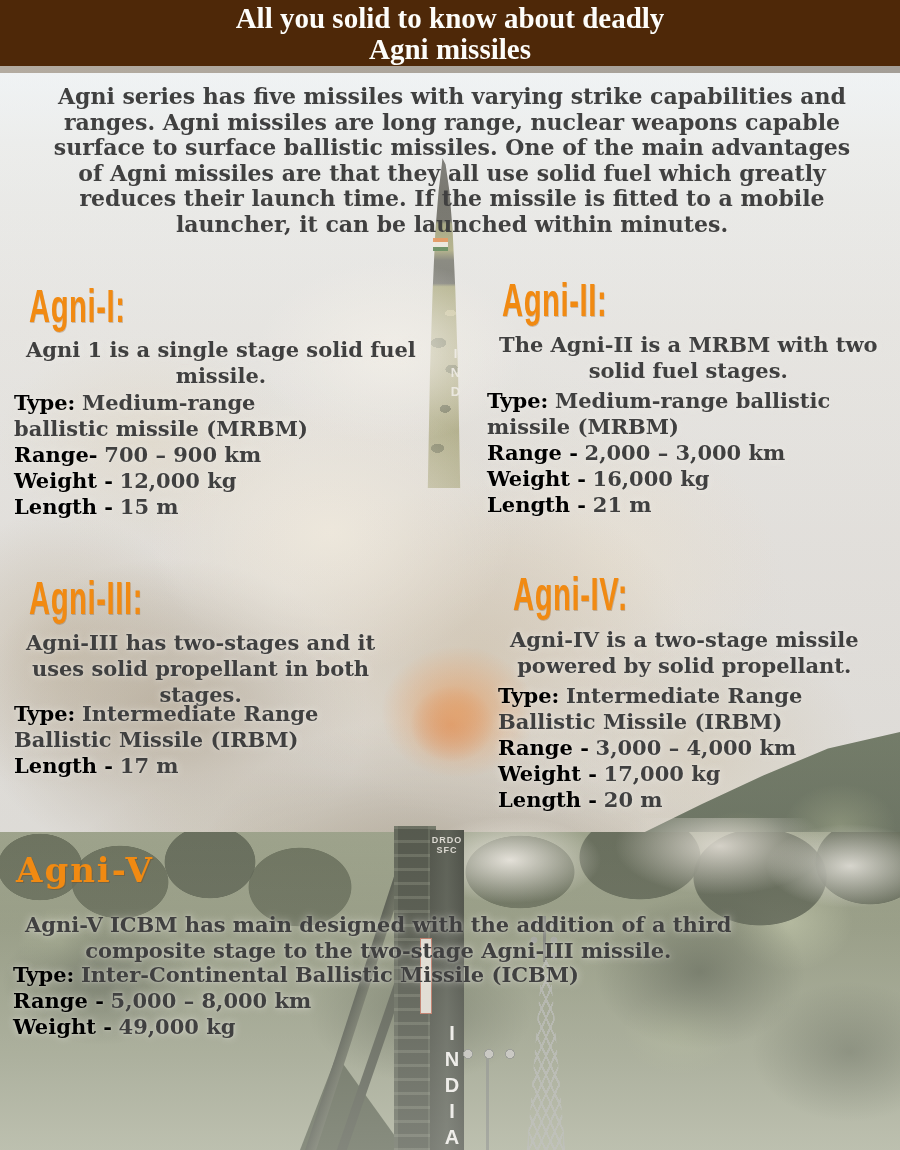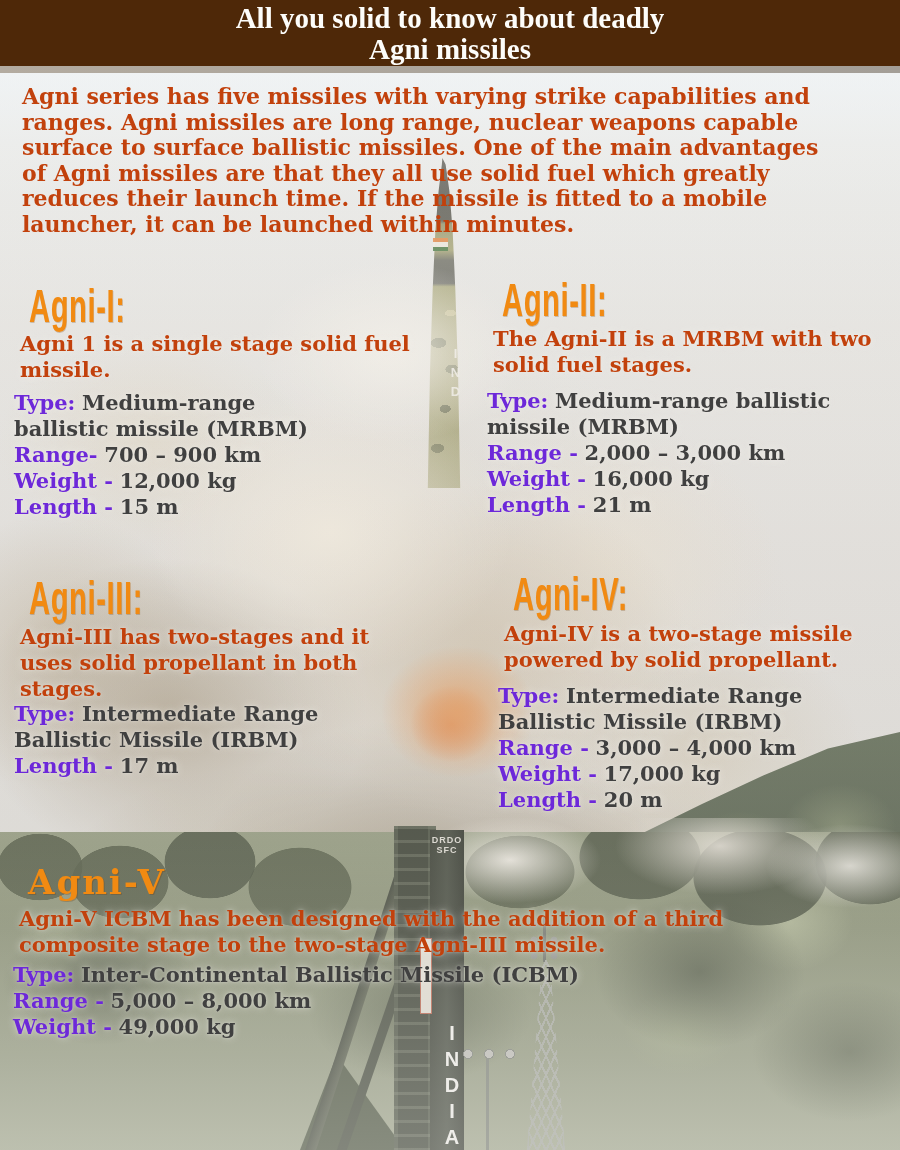--- a/index.html
+++ b/index.html
@@ -109,36 +109,36 @@
         rgba(235,234,230,.15) 45%, rgba(230,230,224,.28) 78%, rgba(233,234,229,.45) 100%);}
 
   
   .header{position:absolute;left:0;top:0;width:900px;height:66px;background:#4e2808;
      text-align:center;color:#fdfdfa;font-family:"Liberation Serif",serif;font-weight:bold;
      font-size:29px;line-height:31px;padding-top:3px;}
   .gray-rule{position:absolute;left:0;top:66px;width:900px;height:7px;
      background:linear-gradient(90deg,#b3aba0,#a39e97);}
 
   
-  .slab{font-weight:bold;color:#c2410c;}
+  .slab{font-weight:bold;color:#404040;text-align:center;}
   .intro{position:absolute;left:22px;top:84px;width:860px;margin:0;
      font-size:22px;line-height:25.5px;white-space:pre-line;}
   .msec{position:absolute;}
   .mhead{position:absolute;left:0;top:0;margin:16px;}
   .cond{display:inline-block;font-family:"Liberation Sans",sans-serif;font-weight:700;font-size:47px;
      line-height:47px;transform:scaleX(0.62);transform-origin:0 0;letter-spacing:1px;color:#f18a12;
      white-space:nowrap;text-shadow:1px 1px 0 rgba(110,55,0,.25);}
-  .mhead-serif{position:absolute;left:0;top:0;margin:16px;font-family:"DejaVu Serif",serif;font-weight:bold;
+  .mhead-serif{position:absolute;left:0;top:0;margin:4px;font-family:"DejaVu Serif",serif;font-weight:bold;
      font-size:34px;line-height:36px;color:#f18a12;letter-spacing:2px;text-shadow:1px 1px 0 rgba(110,55,0,.25);}
-  .mdesc{position:absolute;left:1px;margin:6px;font-size:21px;line-height:26px;white-space:pre-line;
+  .mdesc{position:absolute;left:1px;margin:12px;font-size:21px;line-height:26px;white-space:pre-line;
      text-shadow:0 0 8px rgba(245,243,238,.6),0 0 3px rgba(245,243,238,.4);}
   .specs{position:absolute;left:1px;}
   .spec{font-size:21px;line-height:26px;
      text-shadow:0 0 8px rgba(245,243,238,.6),0 0 3px rgba(245,243,238,.4);}
-  .slabel{color:#6d28d9;font-weight:bold;}
+  .slabel{color:#000000;font-weight:bold;}
   .svalue{color:#404040;font-weight:bold;white-space:pre-line;}
 
   .sec1{left:13px;top:266px;width:440px;}  .sec1 .mdesc{top:59px;}  .sec1 .specs{top:124px;}
   .sec2{left:486px;top:260px;width:404px;} .sec2 .mdesc{top:60px;}  .sec2 .specs{top:128px;}
   .sec3{left:13px;top:558px;width:440px;}  .sec3 .mdesc{top:60px;}  .sec3 .specs{top:143px;}
   .sec4{left:497px;top:554px;width:400px;} .sec4 .mdesc{top:61px;}  .sec4 .specs{top:129px;}
   .sec5{left:12px;top:848px;width:870px;}  .sec5 .mdesc{top:52px;}  .sec5 .specs{top:114px;}
 </style>
 </head>
 <body>
@@ -243,21 +243,21 @@
         <span class="svalue">3,000 – 4,000 km</span></div>
       <div class="spec"><span class="slabel">Weight -</span>
         <span class="svalue">17,000 kg</span></div>
       <div class="spec"><span class="slabel">Length -</span>
         <span class="svalue">20 m</span></div>
     </div>
   </section>
 
   <section class="msec sec5">
     <h2 class="mhead-serif">Agni-V</h2>
-    <p class="mdesc slab">Agni-V ICBM has been designed with the addition of a third
+    <p class="mdesc slab">Agni-V ICBM has main designed with the addition of a third
 composite stage to the two-stage Agni-III missile.</p>
     <div class="specs">
       <div class="spec"><span class="slabel">Type:</span>
         <span class="svalue">Inter-Continental Ballistic Missile (ICBM)</span></div>
       <div class="spec"><span class="slabel">Range -</span>
         <span class="svalue">5,000 – 8,000 km</span></div>
       <div class="spec"><span class="slabel">Weight -</span>
         <span class="svalue">49,000 kg</span></div>
     </div>
   </section>

